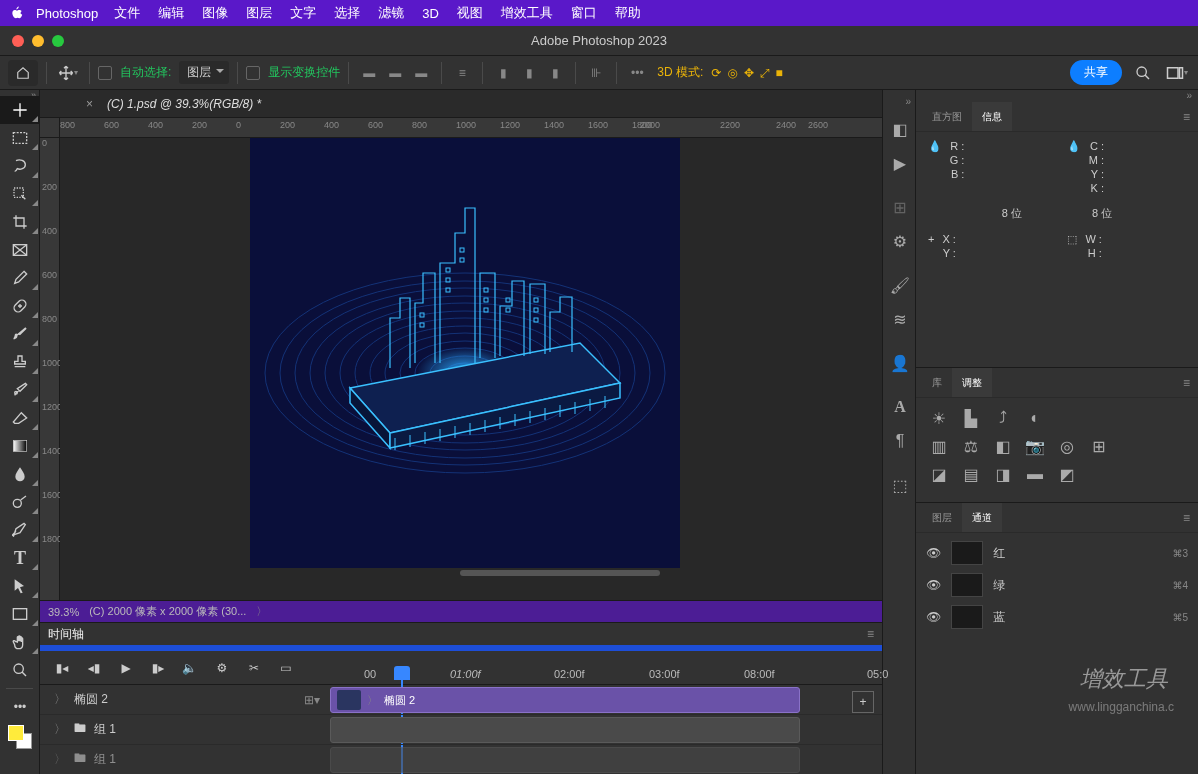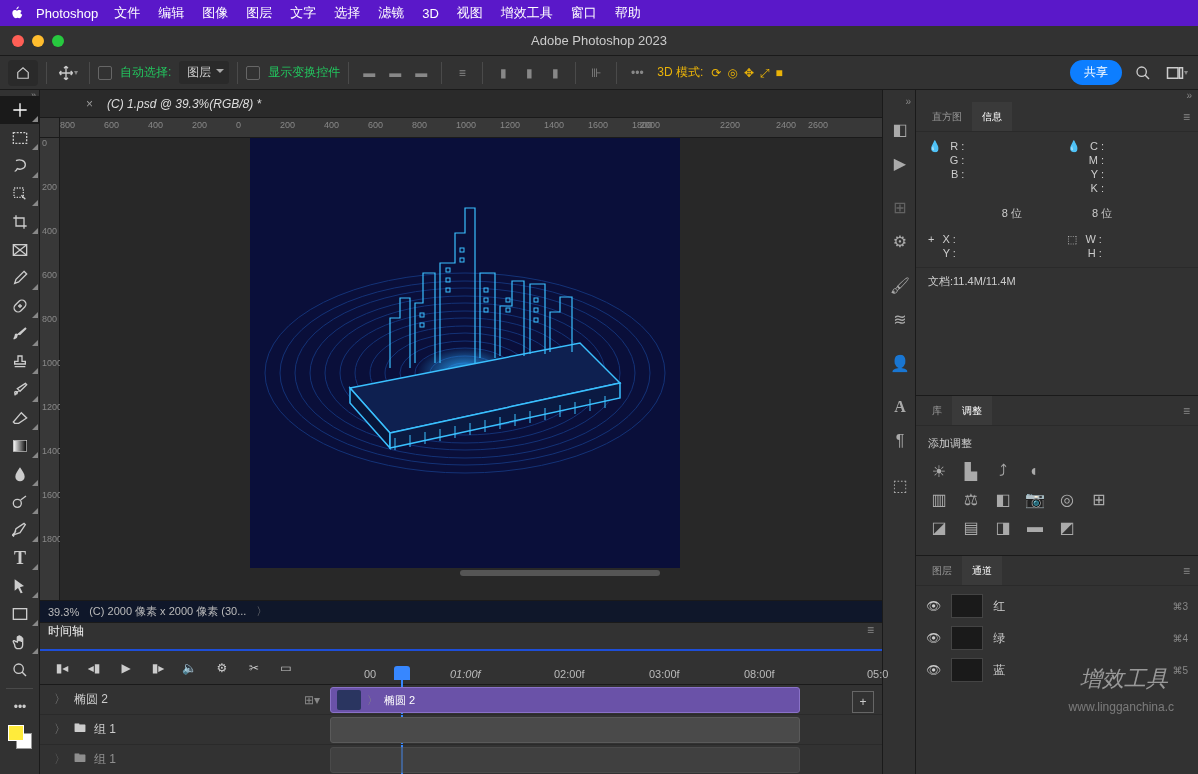--- a/index.html
+++ b/index.html
@@ -37,25 +37,25 @@
 .ruler-area{display:flex;height:20px;background:#383838;border-bottom:1px solid #1a1a1a}
 .ruler-corner{width:20px;border-right:1px solid #1a1a1a}
 .ruler-h{flex:1;position:relative;overflow:hidden;color:#888;font-size:9px}
 .ruler-h span{position:absolute;top:2px}
 .canvas-row{display:flex;flex:1;min-height:0}
 .ruler-v{width:20px;background:#383838;border-right:1px solid #1a1a1a;position:relative;color:#888;font-size:9px}
 .ruler-v span{position:absolute;left:2px;writing-mode:horizontal-tb}
 .canvas-area{flex:1;background:#282828;position:relative;overflow:hidden}
 .canvas{position:absolute;left:190px;top:0;width:430px;height:430px;background:#0a0f3a;overflow:hidden}
 .canvas svg{width:100%;height:100%}
-.status-bar{height:22px;background:#0f172a;display:flex;align-items:center;padding:0 8px;gap:10px;color:#bbb;font-size:11px;border-top:1px solid #1a1a1a}
+.status-bar{height:22px;background:#4c1d95;display:flex;align-items:center;padding:0 8px;gap:10px;color:#bbb;font-size:11px;border-top:1px solid #1a1a1a}
 .status-bar .expand{color:#888}
 .hscroll{position:absolute;bottom:24px;left:400px;width:200px;height:6px;background:#555;border-radius:3px}
 .timeline-panel{height:182px;background:#323232;border-top:1px solid #1a1a1a;display:flex;flex-direction:column}
-.tl-header{height:28px;display:flex;align-items:flex-start;padding:0 8px;border-bottom:2px solid #1d4ed8}
+.tl-header{height:28px;display:flex;align-items:center;padding:0 8px;border-bottom:6px solid #1d4ed8}
 .tl-title{color:#eee;font-size:12px}
 .tl-menu-icon{margin-left:auto;color:#888}
 .tl-controls{height:34px;display:flex;align-items:center;padding:0 8px;gap:4px;border-bottom:1px solid #1a1a1a}
 .tl-btn{width:28px;height:24px;display:flex;align-items:center;justify-content:center;color:#ccc}
 .tl-ruler{flex:1;position:relative;margin-left:60px;color:#bbb;font-size:11px}
 .tl-ruler span{position:absolute;top:0}
 .playhead{position:absolute;left:30px;top:-2px;width:16px;height:20px}
 .playhead-head{width:16px;height:14px;background:#3787ff;border-radius:3px 3px 0 0}
 .playhead-line{position:absolute;left:7px;top:14px;width:2px;height:140px;background:#3787ff}
 .tl-tracks{flex:1;overflow:hidden;position:relative}
@@ -603,32 +603,30 @@
             </div>
           </div>
         <div class="info-col">
             <span>⬚</span>
             <div class="info-labels">
               <span>W :</span>
               <span>H :</span>
             </div>
           </div>
       </div>
-      <div class="info-doc">文档:11.4M/11.4M</div>
       <div class="info-pad"></div>
     </div>
 
     <div class="panel-group">
       <div class="panel-tabs">
         <div class="panel-tab">库</div>
         <div class="panel-tab active">调整</div>
         <span class="panel-menu">≡</span>
       </div>
       <div class="adjust-body">
-        <div class="adjust-title">添加调整</div>
         <div class="adjust-row">
           <div class="adjust-icon">☀</div>
           <div class="adjust-icon">▙</div>
           <div class="adjust-icon">⤴</div>
           <div class="adjust-icon">◐</div>
         </div>
         <div class="adjust-row">
           <div class="adjust-icon">▥</div>
           <div class="adjust-icon">⚖</div>
           <div class="adjust-icon">◧</div>

